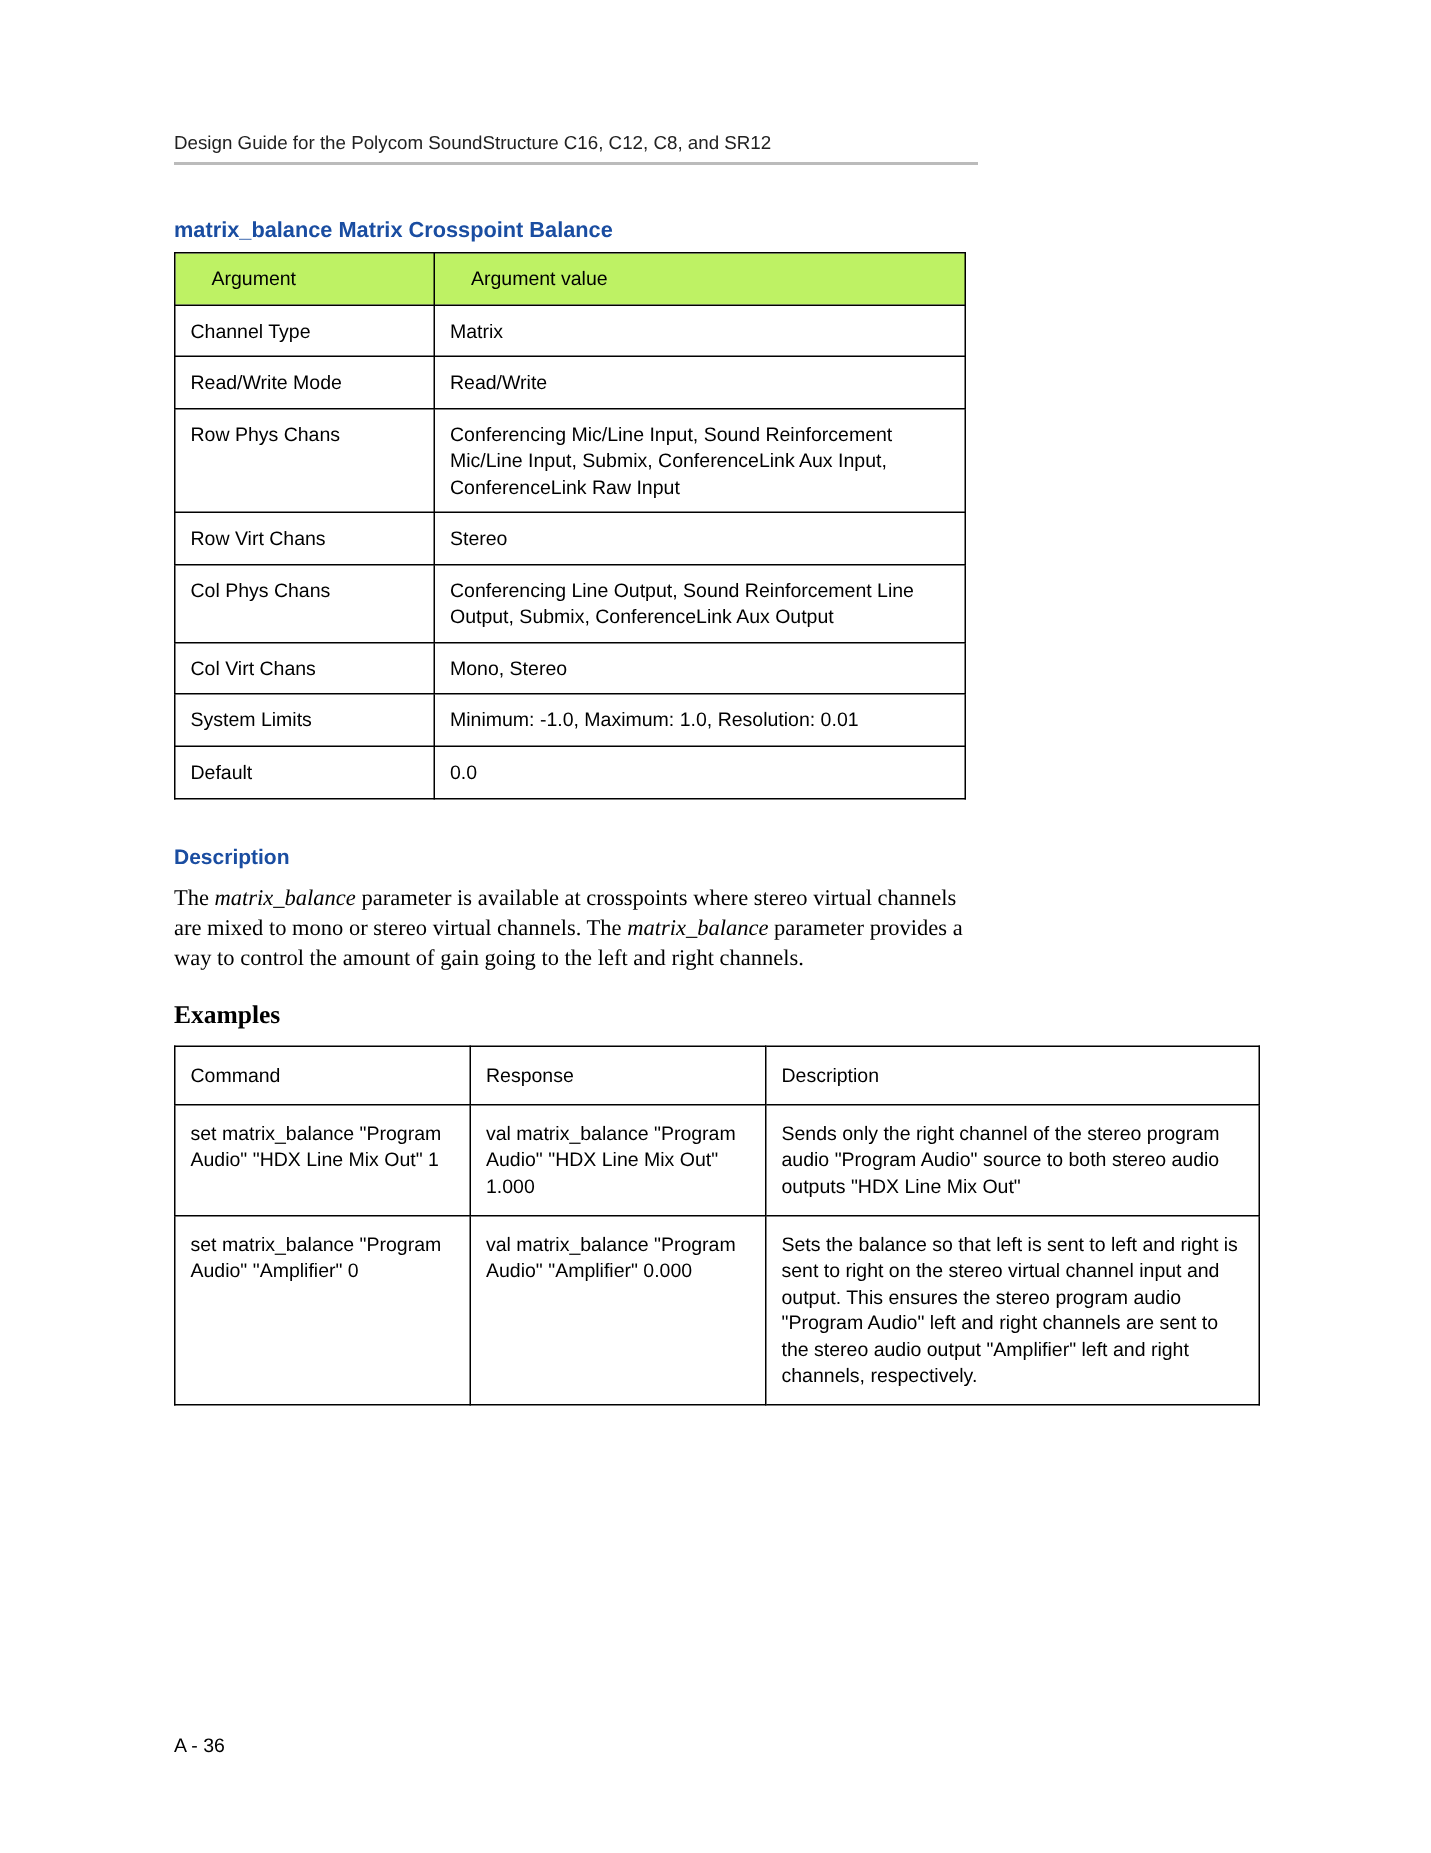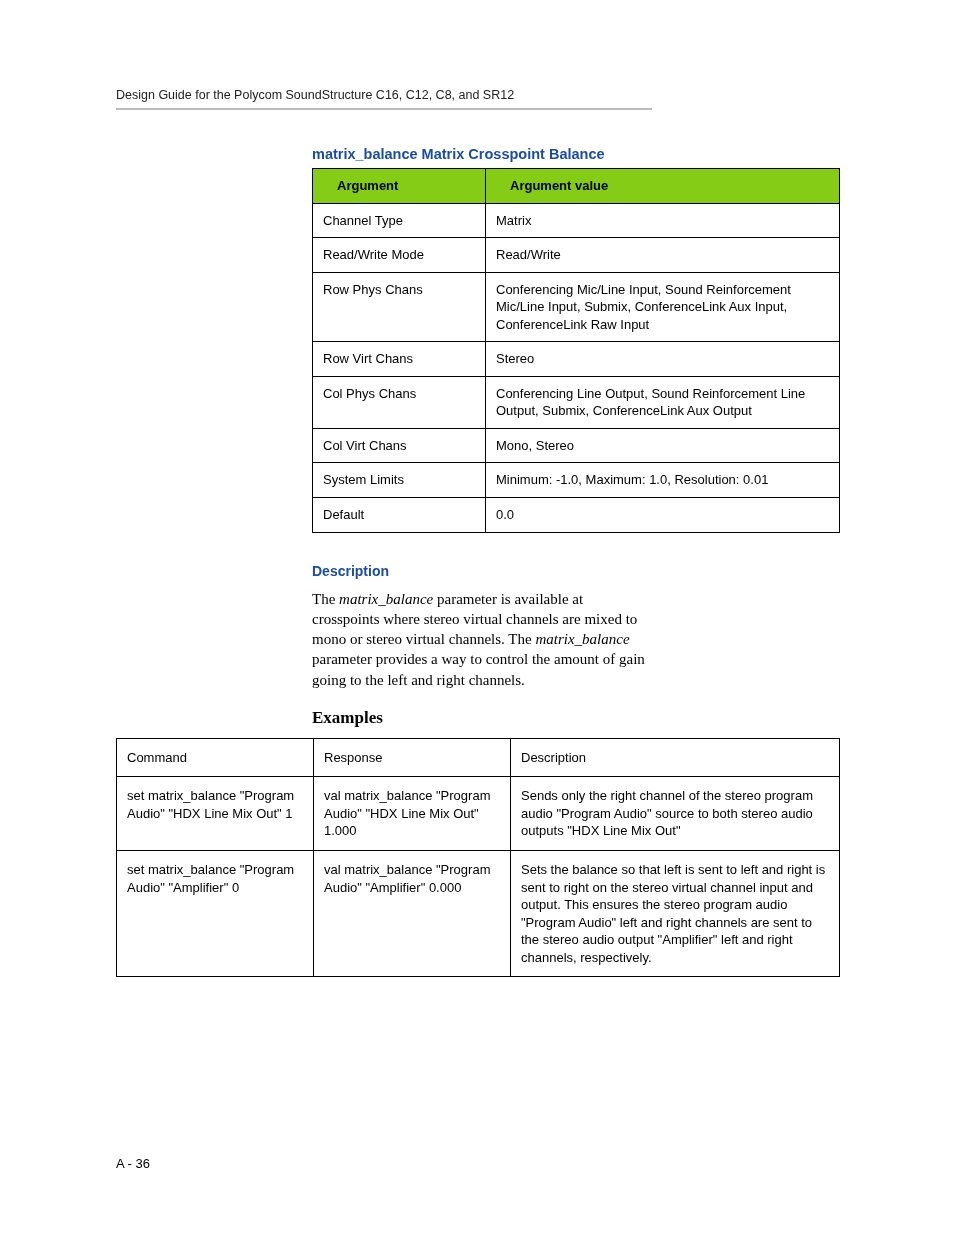--- a/index.html
+++ b/index.html
@@ -25,21 +25,20 @@
     margin-bottom: 36px;
   }
   .section-title {
     font-family: "Times New Roman", Times, serif;
     font-size: 26px;
     font-weight: bold;
     color: #1a4da1;
     margin: 0 0 34px 0;
   }
   .indent-block {
-    margin-left: 196px;
   }
   .param-title {
     font-family: Arial, Helvetica, sans-serif;
     font-size: 14.5px;
     font-weight: bold;
     color: #1a4da1;
     margin: 0 0 6px 0;
   }
   table.arg-table {
     border-collapse: collapse;
@@ -49,22 +48,22 @@
   table.arg-table th, table.arg-table td {
     border: 1px solid #000;
     font-family: Arial, Helvetica, sans-serif;
     font-size: 13px;
     text-align: left;
     vertical-align: top;
     padding: 8px 10px;
     line-height: 1.35;
   }
   table.arg-table th {
-    background: #84cc16;
-    font-weight: bold;
+    background: #bef264;
+    font-weight: normal;
     padding-left: 24px;
   }
   table.arg-table .col-arg { width: 138px; }
   .desc-heading {
     font-family: Arial, Helvetica, sans-serif;
     font-size: 14px;
     font-weight: bold;
     color: #1a4da1;
     margin: 30px 0 10px 0;
   }

